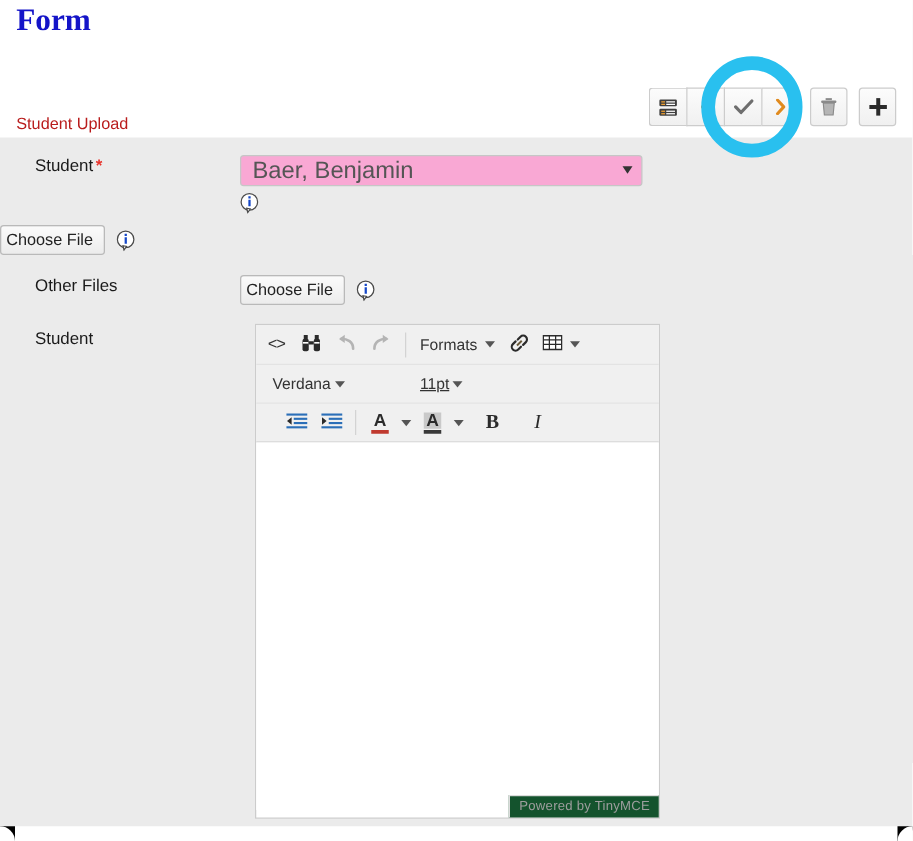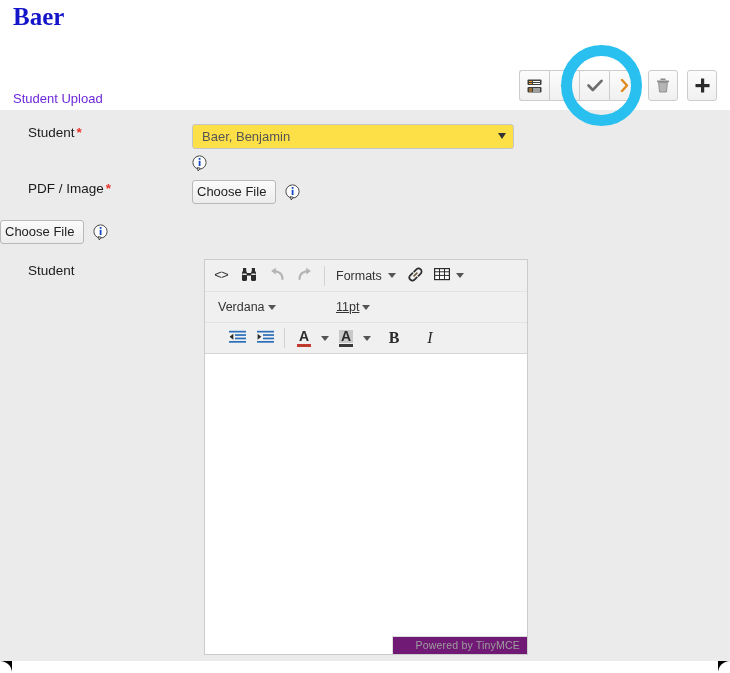--- a/index.html
+++ b/index.html
@@ -94,21 +94,21 @@
     left: 0; top: 110px;
     width: 730px;
     height: 551px;
     background: #ebebeb;
   }
 
   .section-label {
     position: absolute;
     left: 13px; top: 91px;
     font-size: 13px;
-    color: #6d28d9;
+    color: #b91c1c;
   }
 
   
   .row {
     position: absolute;
     left: 0;
     width: 594px;
     display: flex;
     align-items: flex-start;
   }
@@ -126,23 +126,23 @@
   .sel-wrap {
     position: relative;
     width: 322px;
     height: 25px;
   }
   select.styled {
     width: 322px;
     height: 25px;
     padding: 0 22px 0 9px;
     font-family: "Liberation Sans", sans-serif;
-    font-size: 13px;
+    font-size: 19px;
     color: #555555;
-    background: #fde047;
+    background: #f9a8d4;
     border: 1px solid #c6c6c6;
     border-radius: 3px;
     -webkit-appearance: none;
     appearance: none;
     outline: none;
     cursor: pointer;
   }
   .sel-arrow {
     position: absolute;
     right: 8px; top: 9px;
@@ -236,35 +236,35 @@
   .mce-listbox.font { width: 118px; margin-left: 5px; }
   .mce-listbox.size { width: 108px; text-decoration: underline; }
   .mce-edit-area {
     height: 294px;
     background: #ffffff;
     cursor: text;
   }
   .mce-status {
     position: absolute;
     right: 0; bottom: 0;
-    padding: 2px 7px 3px 22px;
+    padding: 2px 7px 3px 7px;
     font-size: 10.5px;
     color: #9e9e9e;
-    background: #701a75;
+    background: #14532d;
     border-left: 1px solid #dcdcdc;
     border-top: 1px solid #dcdcdc;
     letter-spacing: 0.2px;
   }
 </style>
 </head>
 <body>
 
 <div id="viewport">
 
-  <div class="page-title">Baer</div>
+  <div class="page-title">Form</div>
 
   <div class="toolbar">
 
     <div class="btn-group">
       <div class="tbtn">
         <span>
           <svg width="15" height="14" viewBox="0 0 15 14">
             <rect x="0.5" y="0.5" width="14" height="5.5" rx="1" fill="#3f3f3f"></rect>
             <rect x="2" y="2" width="3" height="1" fill="#f0a030"></rect>
             <rect x="6" y="2" width="7" height="1" fill="#ffffff"></rect>
@@ -345,37 +345,35 @@
             <path d="M5.4 12.6 L6.2 16 L8.2 13.2 Z" fill="#ffffff" stroke="#4a4a4a" stroke-width="1"></path>
             <rect x="6.7" y="3" width="1.8" height="1.8" fill="#1547c8"></rect>
             <rect x="6.7" y="5.8" width="1.8" height="5.2" fill="#1547c8"></rect>
           </svg>
         </span>
       </div>
     </div>
   </div>
 
   <div class="row" style="top:180px;">
-    <div class="row-label">
-      <span>PDF / Image</span><span class="req">*</span>
-    </div>
     <div class="row-field">
       <span class="choose-file">Choose File</span>
       <span class="info-icon" style="margin-left:4px;">
         <svg width="15" height="17" viewBox="0 0 15 17">
           <circle cx="7.5" cy="7.5" r="6.6" fill="#ffffff" stroke="#4a4a4a" stroke-width="1"></circle>
           <path d="M5.4 12.6 L6.2 16 L8.2 13.2 Z" fill="#ffffff" stroke="#4a4a4a" stroke-width="1"></path>
           <rect x="6.7" y="3" width="1.8" height="1.8" fill="#1547c8"></rect>
           <rect x="6.7" y="5.8" width="1.8" height="5.2" fill="#1547c8"></rect>
         </svg>
       </span>
     </div>
   </div>
 
   <div class="row" style="top:220px;">
+    <div class="row-label">Other Files</div>
     <div class="row-field">
       <span class="choose-file">Choose File</span>
       <span class="info-icon" style="margin-left:4px;">
         <svg width="15" height="17" viewBox="0 0 15 17">
           <circle cx="7.5" cy="7.5" r="6.6" fill="#ffffff" stroke="#4a4a4a" stroke-width="1"></circle>
           <path d="M5.4 12.6 L6.2 16 L8.2 13.2 Z" fill="#ffffff" stroke="#4a4a4a" stroke-width="1"></path>
           <rect x="6.7" y="3" width="1.8" height="1.8" fill="#1547c8"></rect>
           <rect x="6.7" y="5.8" width="1.8" height="5.2" fill="#1547c8"></rect>
         </svg>
       </span>

